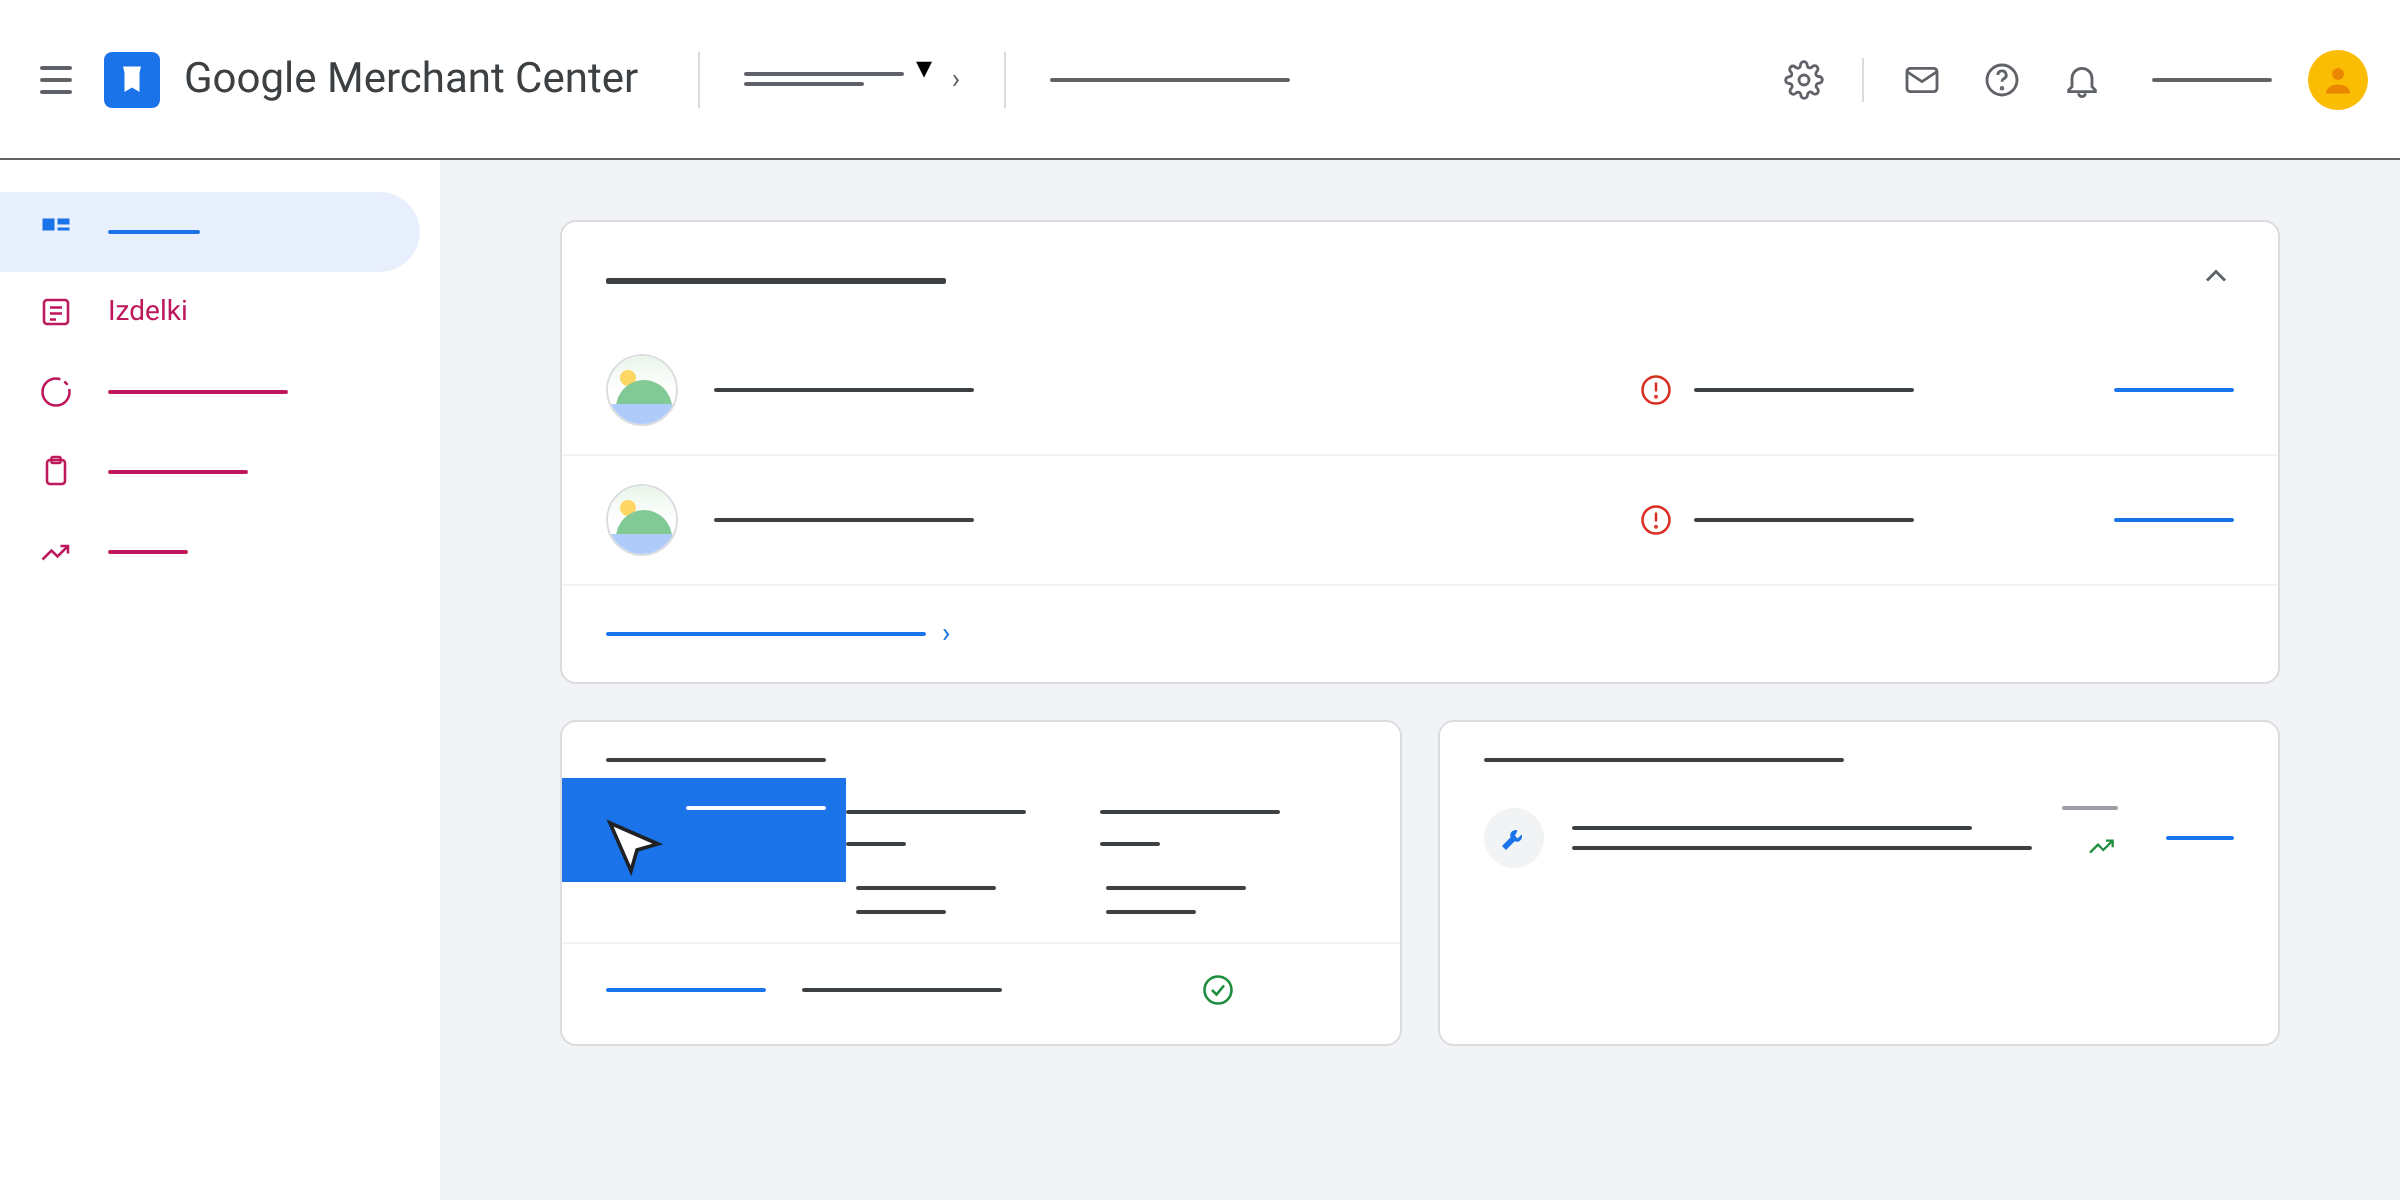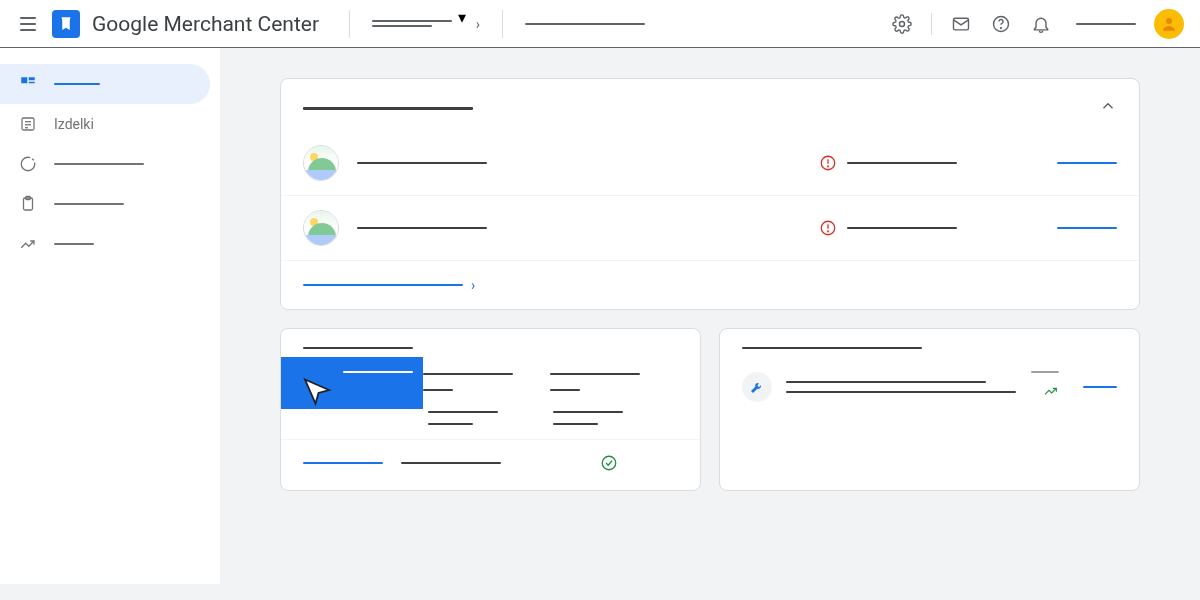--- a/index.html
+++ b/index.html
@@ -1,19 +1,19 @@
 <!DOCTYPE html>
 <html><head>
 <meta charset="utf-8">
 <style>
 * { box-sizing: border-box; margin: 0; padding: 0; }
 body { font-family: 'Google Sans', Roboto, Arial, sans-serif; background: #f1f3f4; width: 1200px; height: 600px; overflow: hidden; }
 
 
-.header { height: 48px; background: #fff; border-bottom: 1px solid #5f6368; display: flex; align-items: center; padding: 0 16px; gap: 12px; }
+.header { height: 80px; background: #fff; border-bottom: 1px solid #5f6368; display: flex; align-items: center; padding: 0 16px; gap: 12px; }
 .hamburger { width: 24px; height: 24px; display: flex; flex-direction: column; justify-content: center; gap: 4px; cursor: pointer; padding: 0 4px; }
 .hamburger span { height: 2px; background: #5f6368; border-radius: 1px; }
 .logo-badge { width: 28px; height: 28px; background: #1a73e8; border-radius: 4px; display: flex; align-items: center; justify-content: center; }
 .logo-badge svg { width: 18px; height: 18px; }
 .app-title { font-size: 21px; color: #3c4043; font-weight: 400; margin-right: 8px; }
 .vdiv { width: 1px; height: 28px; background: #dadce0; margin: 0 10px; }
 .selector { display: flex; flex-direction: column; gap: 3px; cursor: pointer; position: relative; padding-right: 28px; }
 .line-ph { height: 2px; background: #5f6368; border-radius: 1px; }
 .selector .caret { position: absolute; right: 14px; bottom: 0; }
 .selector .chev { position: absolute; right: 0; top: -4px; color: #5f6368; font-size: 14px; }
@@ -22,21 +22,21 @@
 .header-icons { display: flex; align-items: center; gap: 18px; }
 .hicon { width: 22px; height: 22px; color: #5f6368; cursor: pointer; display: flex; align-items: center; justify-content: center; }
 .hicon svg { width: 20px; height: 20px; stroke: currentColor; fill: none; stroke-width: 1.7; }
 .account-label { width: 60px; height: 2px; background: #5f6368; border-radius: 1px; margin-left: 6px; }
 .avatar { width: 30px; height: 30px; border-radius: 50%; background: #fbbc04; display: flex; align-items: center; justify-content: center; cursor: pointer; }
 .avatar svg { width: 18px; height: 18px; fill: #ea8600; }
 
 
 .body-wrap { display: flex; height: calc(600px - 64px); }
 .sidebar { width: 220px; background: #fff; padding-top: 16px; }
-.nav-item { height: 40px; display: flex; align-items: center; gap: 16px; padding: 0 18px; border-radius: 0 20px 20px 0; cursor: pointer; color: #737373; font-size: 14px; margin-right: 10px; }
+.nav-item { height: 40px; display: flex; align-items: center; gap: 16px; padding: 0 18px; border-radius: 0 20px 20px 0; cursor: pointer; color: #be185d; font-size: 14px; margin-right: 10px; }
 .nav-item.active { background: #e8f0fe; color: #1a73e8; }
 .nav-icon { width: 20px; height: 20px; display: flex; align-items: center; justify-content: center; }
 .nav-icon svg { width: 18px; height: 18px; stroke: currentColor; fill: none; stroke-width: 1.7; }
 .nav-label-ph { height: 2px; border-radius: 1px; background: currentColor; }
 
 .main { flex: 1; padding: 30px 60px; overflow: auto; }
 
 .card { background: #fff; border: 1px solid #dadce0; border-radius: 8px; }
 
 

